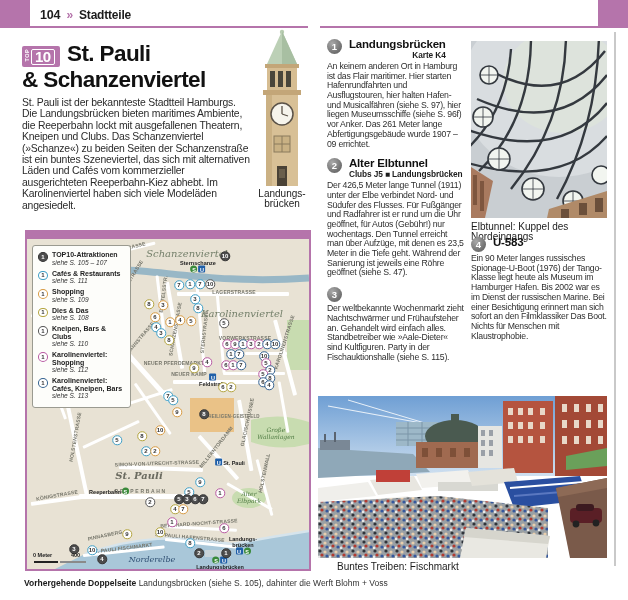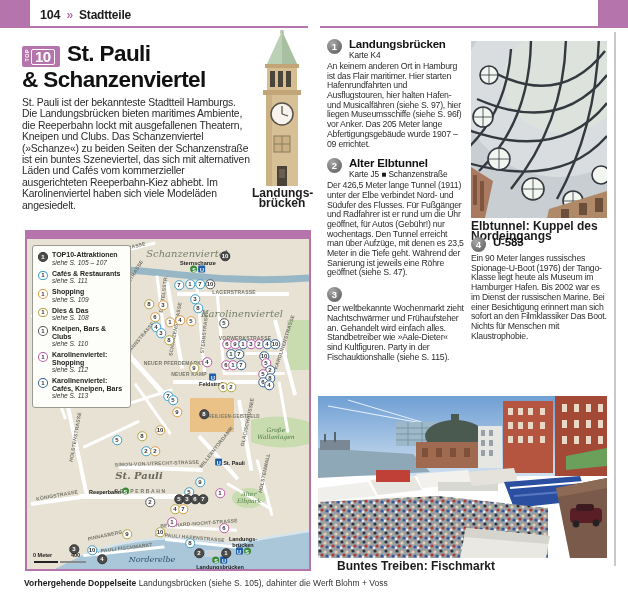--- a/index.html
+++ b/index.html
@@ -13,21 +13,21 @@
   .hdr .pg{font-size:12.5px;}
   .hdr .gmt{color:var(--accent);font-weight:bold;padding:0 3px;}
   
   .top10{width:38px;height:21px;background:var(--accent);display:inline-flex;align-items:center;
          border-radius:2px;vertical-align:3px;margin-right:7px;}
   .top10 .t{color:#fff;font-size:5.5px;font-weight:bold;transform:rotate(-90deg);width:10px;letter-spacing:0.5px;}
   .top10 .n{color:#fff;font-size:15px;font-weight:900;border:1.5px solid #fff;padding:0 3px;border-radius:2px;line-height:14px;margin-left:-1px;}
   .title{font-size:22.5px;line-height:25px;font-weight:900;color:#111;letter-spacing:-0.6px;}
   .intro{font-size:10.4px;line-height:11.4px;letter-spacing:-0.2px;color:#2b2b2b;
          text-align:left;hyphens:auto;-webkit-hyphens:auto;}
-  .caption{font-weight:bold;font-size:12px;color:#1c1c1c;line-height:9.5px;}
+  .caption{font-weight:normal;font-size:10px;color:#1c1c1c;line-height:9.5px;}
   
   #map{border:2px solid var(--accent);background:#e8e2d4;overflow:hidden;}
   #map-bar{position:absolute;left:0;top:0;width:100%;height:7px;background:var(--accent);}
   #legend{position:absolute;left:5px;top:13px;width:99px;background:#fdfdfa;border:1px solid #9a9a90;
           border-radius:3px;padding:5px 4px 4px 5px;box-sizing:border-box;}
   .lg-row{display:flex;margin-bottom:3.5px;}
   .lg-ic{flex:0 0 10px;margin-right:4px;margin-top:1px;}
   .lg-label{font-size:7px;font-weight:bold;color:#222;line-height:7.6px;}
   .lg-see{font-size:6.6px;font-style:italic;color:#333;line-height:7.4px;}
   .mk{position:absolute;width:9.5px;height:9.5px;border-radius:50%;box-sizing:border-box;
@@ -52,21 +52,21 @@
   .stn .ic.S{background:#3a8a3a;border-radius:50%;}
   .stn .lb{font-size:5.5px;font-weight:bold;color:#222;white-space:nowrap;}
   .scale-txt{font-size:5.5px;font-weight:bold;color:#222;}
   
   .entry{margin-bottom:8px;}
   .entry-head{display:flex;margin-bottom:2px;}
   .badge{flex:0 0 15px;height:15px;border-radius:50%;margin-right:7px;margin-top:1px;
          background:radial-gradient(circle at 35% 30%,#a8a8a8,#6e6e6e 70%);
          color:#fff;font-size:9.5px;font-weight:bold;display:flex;align-items:center;justify-content:center;}
   .entry-title{font-size:11.5px;font-weight:900;color:#111;letter-spacing:-0.2px;line-height:12.5px;}
-  .entry-meta{font-size:8.3px;font-weight:normal;color:#1c1c1c;line-height:9.4px;letter-spacing:-0.1px;}
+  .entry-meta{font-size:8.3px;font-weight:bold;color:#1c1c1c;line-height:9.4px;letter-spacing:-0.1px;text-align:right;}
   .entry-body{font-size:8.7px;line-height:9.7px;letter-spacing:-0.22px;color:#2e2e2e;
               hyphens:auto;-webkit-hyphens:auto;}
   .pg-edge{width:1.5px;background:#c9c9c9;}
   .bottom-cap{font-size:8.5px;color:#333;}
   .bottom-cap b{color:#1a1a1a;}
 </style>
 </head>
 <body>
 
 <div id="canvas" style="--accent:#b574ab;">
@@ -373,28 +373,28 @@
 
   <div id="col-mid" class="abs" style="left:327px;top:38px;width:138px;">
       <div class="entry">
         <div class="entry-head">
           <div class="badge">1</div>
           <div>
             <div class="entry-title">Landungsbrücken</div>
             <div class="entry-meta">Karte K4</div>
           </div>
         </div>
-        <div class="entry-body" lang="de">An keinem anderen Ort in Hamburg ist das Flair maritimer. Hier starten Hafenrundfahrten und Ausflugstouren, hier halten Hafen- und Musicalfähren (siehe S. 97), hier liegen Museumsschiffe (siehe S. 96f) vor Anker. Das 205 Meter lange Abfertigungsgebäude wurde 1907 – 09 errichtet.</div>
+        <div class="entry-body" lang="de">An keinem anderen Ort in Hamburg ist das Flair maritimer. Hier starten Hafenrundfahrten und Ausflugstouren, hier halten Hafen- und Musicalfähren (siehe S. 97), hier liegen Museumsschiffe (siehe S. 96f) vor Anker. Das 261 Meter lange Abfertigungsgebäude wurde 1907 – 09 errichtet.</div>
       </div>
       <div class="entry">
         <div class="entry-head">
           <div class="badge">2</div>
           <div>
             <div class="entry-title">Alter Elbtunnel</div>
-            <div class="entry-meta">Karte J5 ■ Schanzenstraße</div>
+            <div class="entry-meta">Clubs J5 ■ Landungsbrücken</div>
           </div>
         </div>
         <div class="entry-body" lang="de">Der 426,5 Meter lange Tunnel (1911) unter der Elbe verbindet Nord- und Südufer des Flusses. Für Fußgänger und Radfahrer ist er rund um die Uhr geöffnet, für Autos (Gebühr!) nur wochentags. Den Tunnel erreicht man über Aufzüge, mit denen es 23,5 Meter in die Tiefe geht. Während der Sanierung ist jeweils eine Röhre geöffnet (siehe S. 47).</div>
       </div>
       <div class="entry">
         <div class="entry-head">
           <div class="badge">3</div>
         </div>
         <div class="entry-body" lang="de">Der weltbekannte Wochenmarkt zieht Nachtschwärmer und Frühaufsteher an. Gehandelt wird einfach alles. Standbetreiber wie »Aale-Dieter« sind Kultfiguren. Party in der Fischauktionshalle (siehe S. 115).</div>
       </div>

